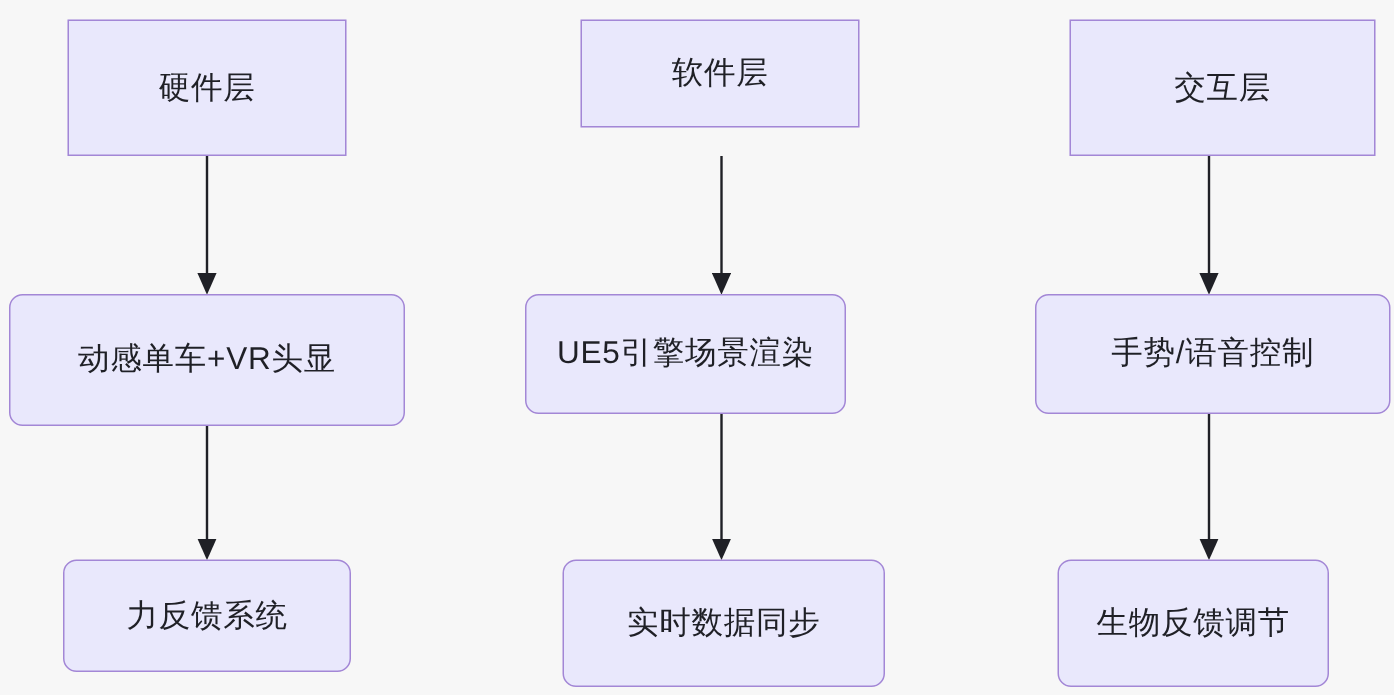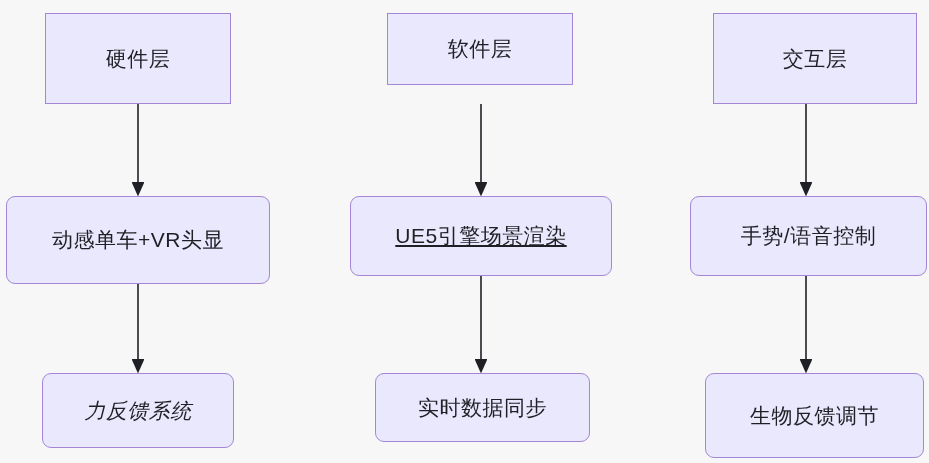--- a/index.html
+++ b/index.html
@@ -47,29 +47,29 @@
     border-radius: 9px;
     font-size: 21px;
   }
   .node-label {
     white-space: nowrap;
   }
 
   
   #n-hardware      { left: 45px;  top: 13px;  width: 186px; height: 91px; }
   #n-bike          { left: 6px;   top: 196px; width: 264px; height: 88px; }
-  #n-force         { left: 42px;  top: 373px; width: 192px; height: 75px; font-style: italic; }
+  #n-force         { left: 42px;  top: 373px; width: 192px; height: 75px; }
   
   #n-software      { left: 387px; top: 13px;  width: 186px; height: 72px; }
-  #n-ue5           { left: 350px; top: 196px; width: 262px; height: 80px; text-decoration: underline; }
-  #n-sync          { left: 375px; top: 373px; width: 215px; height: 69px; }
+  #n-ue5           { left: 350px; top: 196px; width: 214px; height: 80px; }
+  #n-sync          { left: 375px; top: 373px; width: 215px; height: 85px; }
   
   #n-interaction   { left: 713px; top: 13px;  width: 204px; height: 91px; }
   #n-gesture       { left: 690px; top: 196px; width: 237px; height: 80px; }
-  #n-bio           { left: 705px; top: 373px; width: 219px; height: 85px; }
+  #n-bio           { left: 705px; top: 373px; width: 181px; height: 85px; }
 </style>
 </head>
 <body>
 
 <div id="diagram">
 
   <svg class="edges" viewBox="0 0 929 463" xmlns="http://www.w3.org/2000/svg">
     <defs>
       <marker id="arrowhead" markerWidth="9" markerHeight="8" refX="0.6" refY="4" orient="auto" markerUnits="strokeWidth">
         <path d="M0,0 L9,4 L0,8 z" fill="#1f2026"></path>

